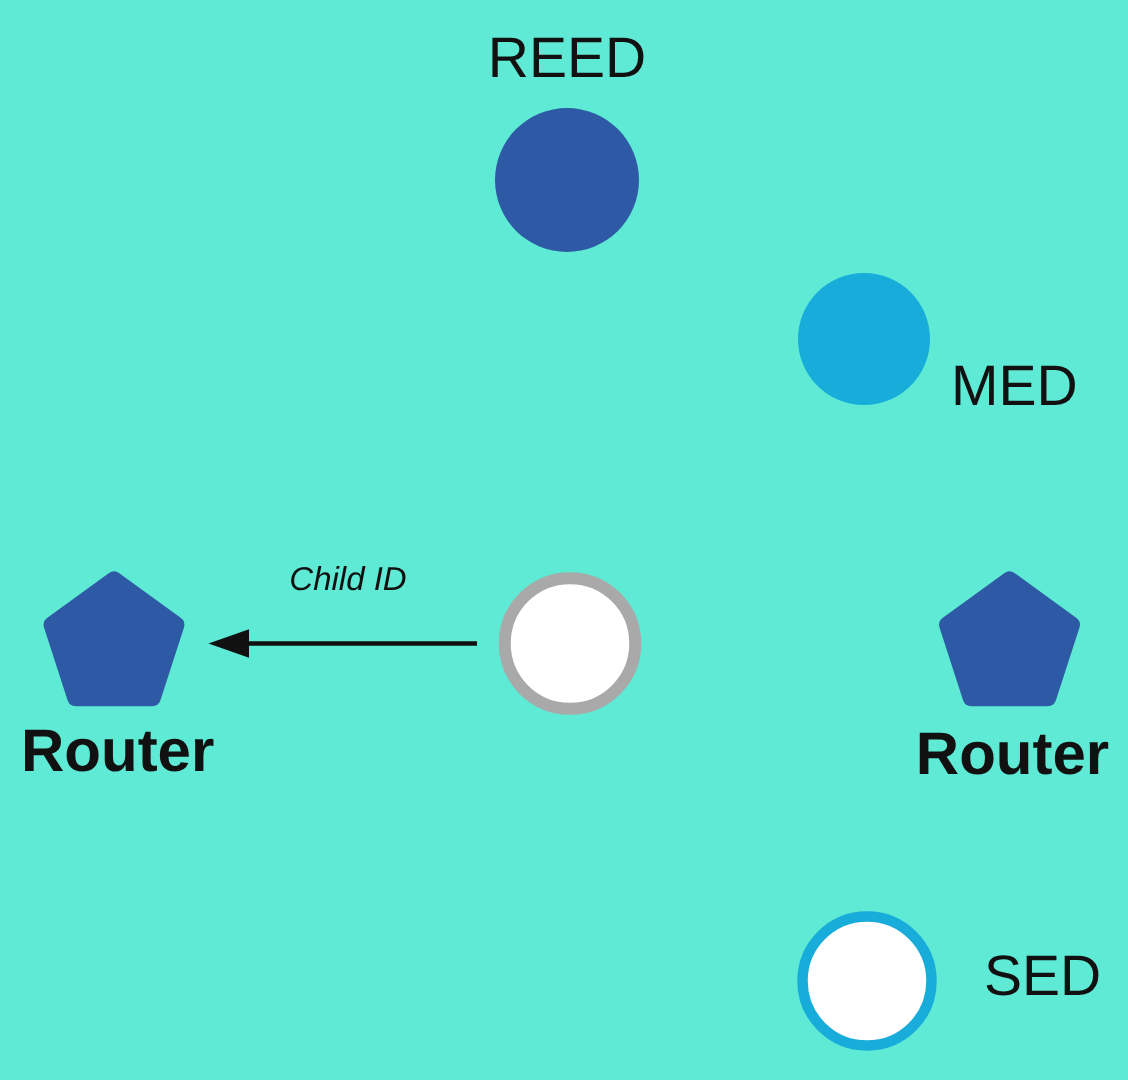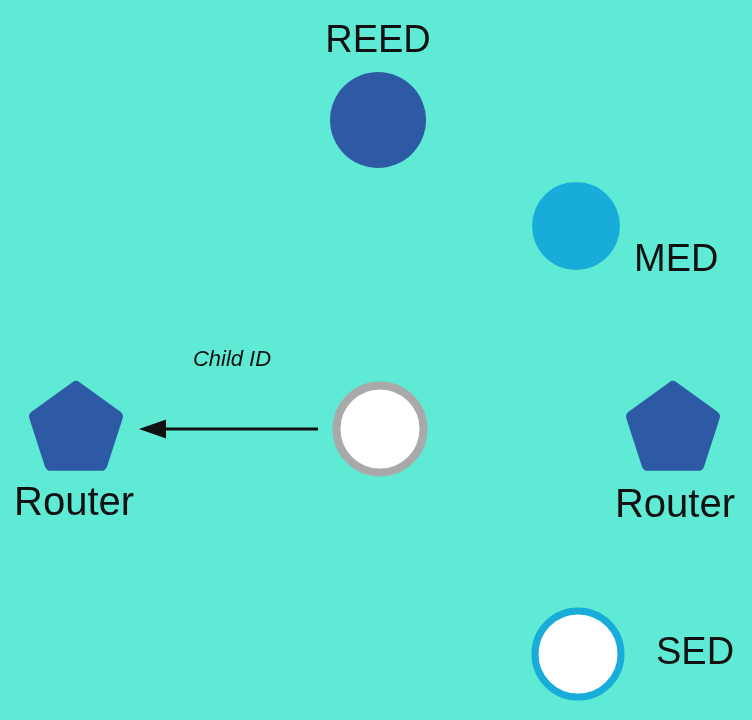--- a/index.html
+++ b/index.html
@@ -26,25 +26,26 @@
     font-size: 38px;
     line-height: 1;
     white-space: nowrap;
   }
   .node-label.centered {
     width: 200px;
     text-align: center;
   }
   .router-label {
     font-size: 40px;
+    font-weight: bold;
   }
   .message-label {
     position: absolute;
     left: 152px;
-    top: 345px;
+    top: 372px;
     width: 160px;
     text-align: center;
     font-style: italic;
     font-size: 22px;
     line-height: 27px;
     color: #111111;
   }
 </style>
 </head>
 <body>

